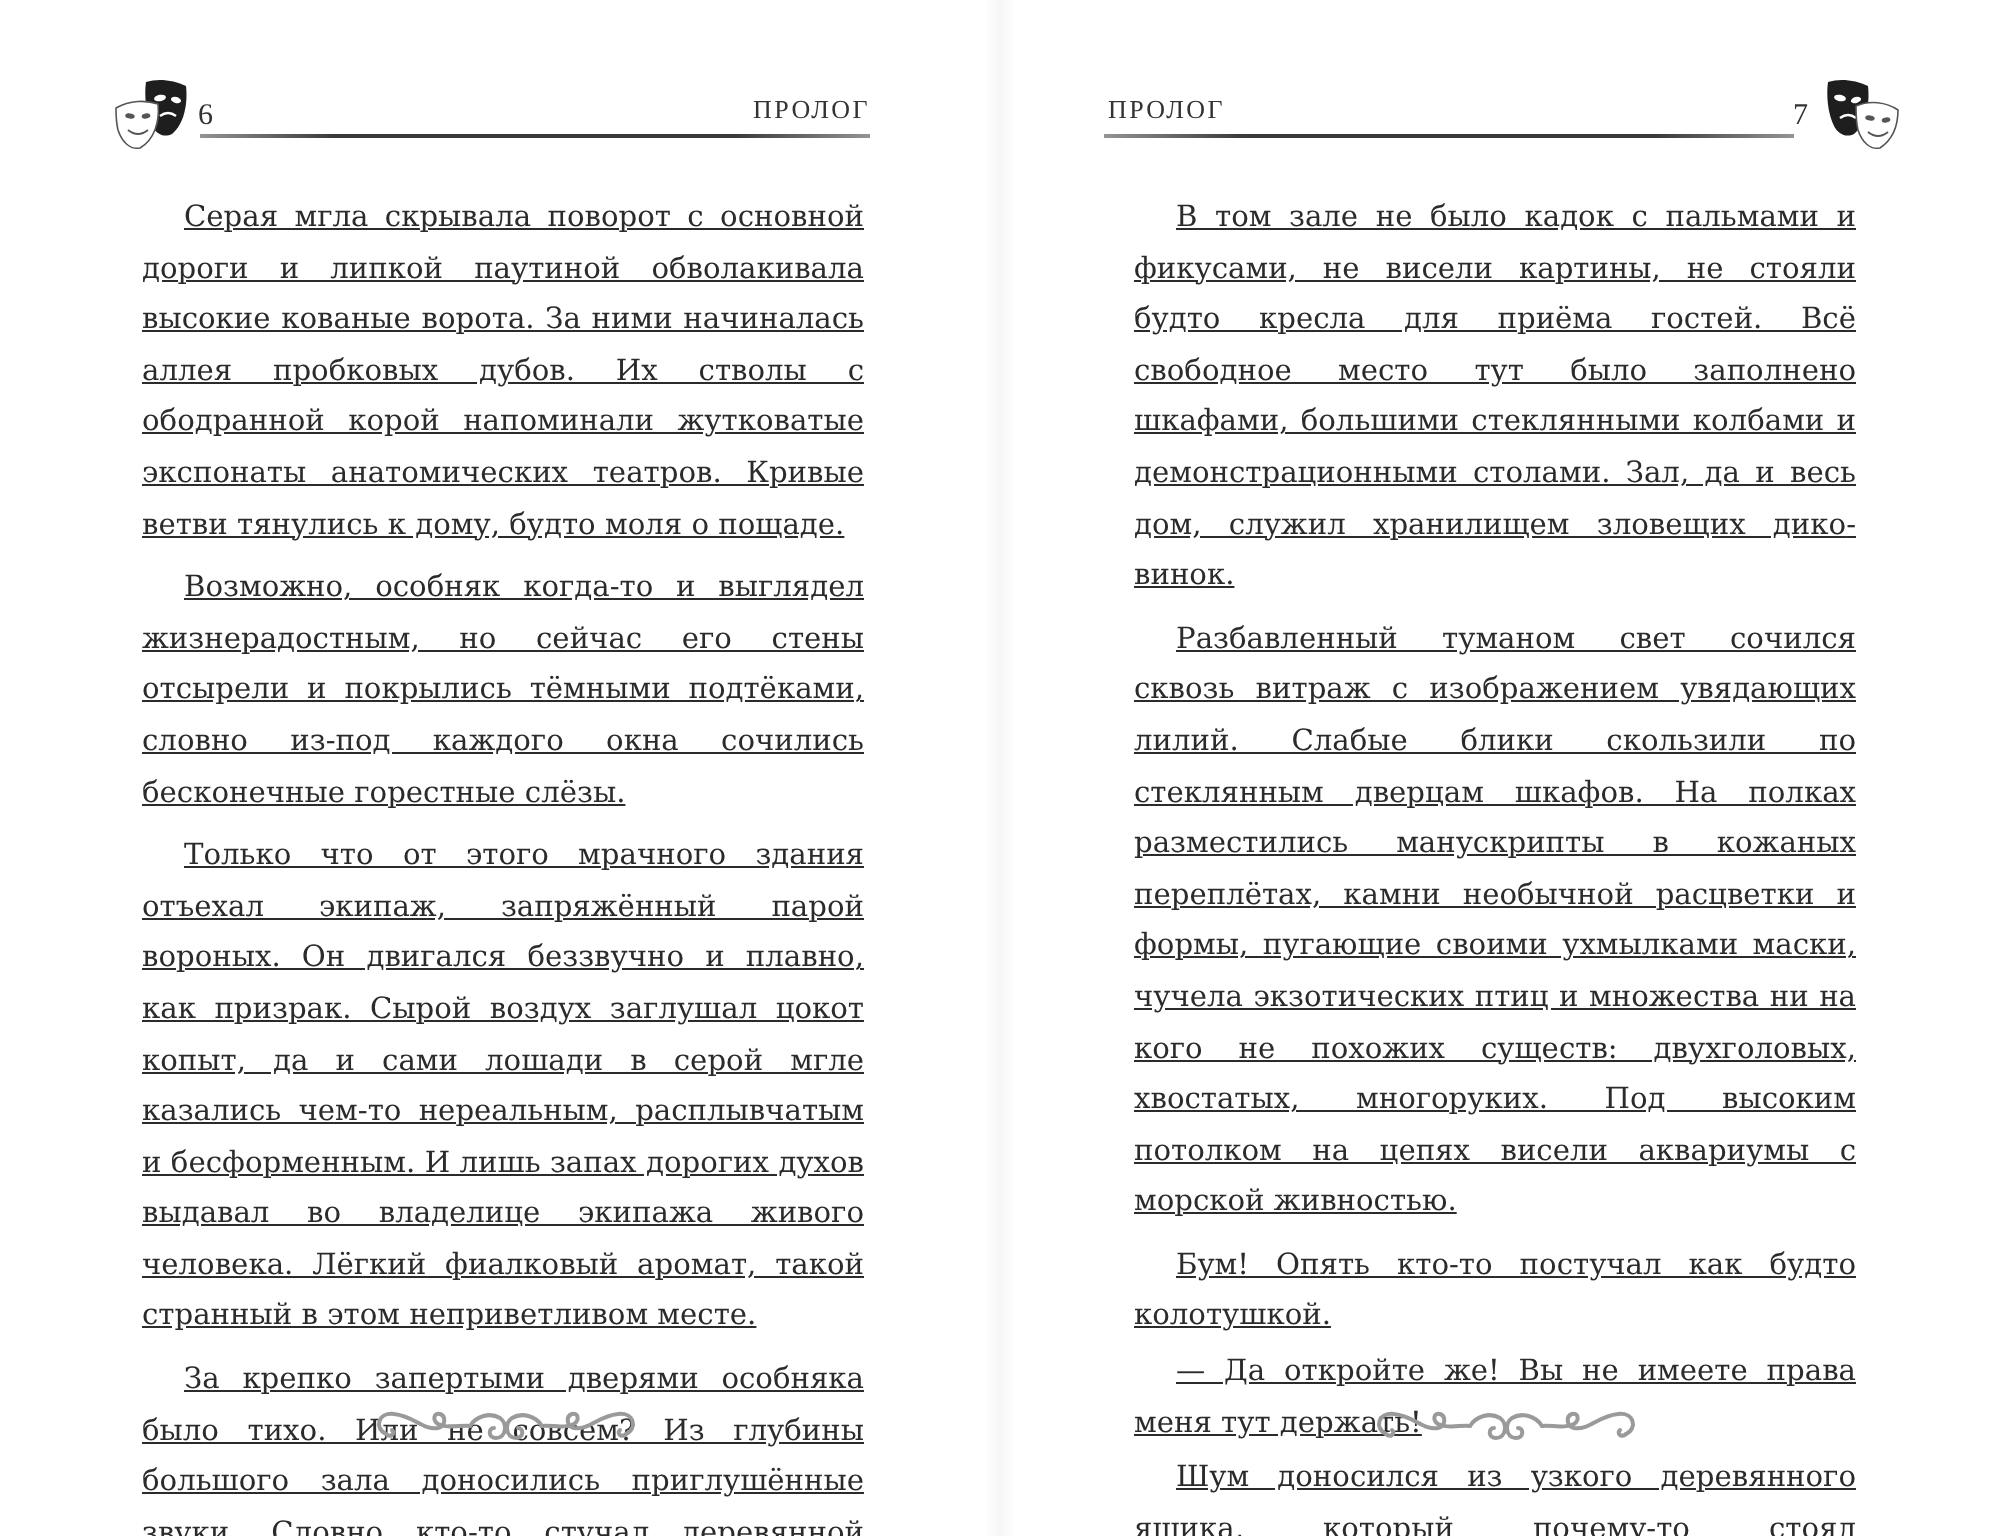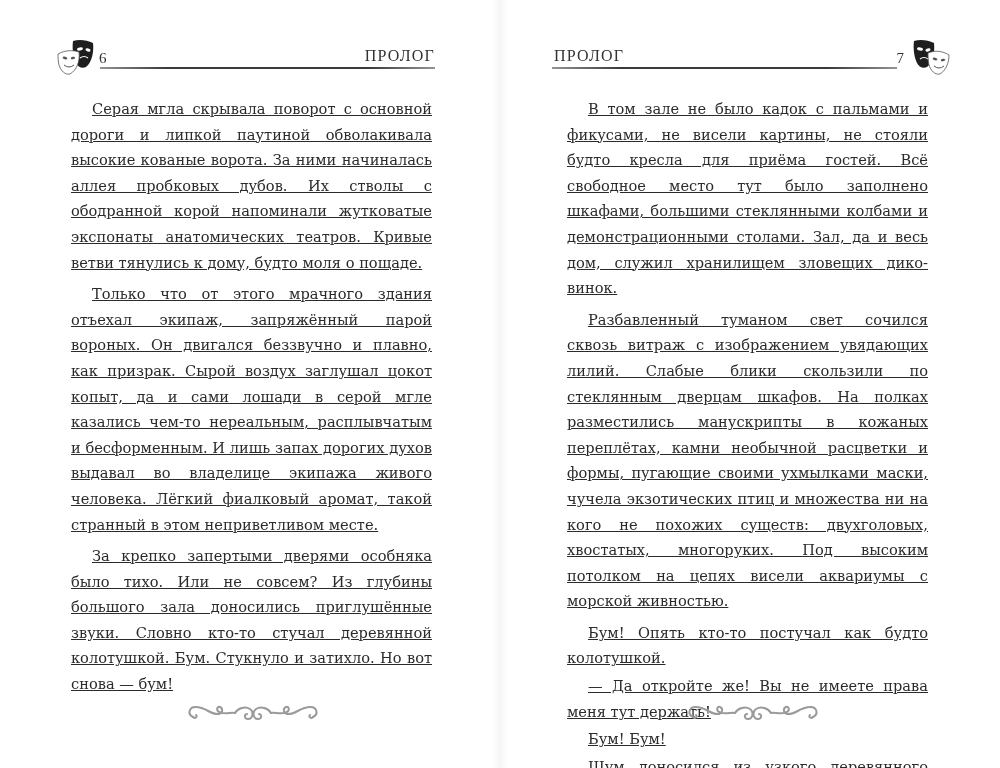--- a/index.html
+++ b/index.html
@@ -54,21 +54,21 @@
       font-size: 15px;
       color: #333;
     }
     .page.left .folio { left: 44px; }
     .page.right .folio { right: 60px; }
 
     .section-title {
       position: absolute;
       top: 5px;
       font-family: "Liberation Serif", "DejaVu Serif", serif;
-      font-size: 16px;
+      font-size: 13px;
       letter-spacing: 1.2px;
       color: #333;
     }
     .page.left .section-title { right: 0; }
     .page.right .section-title { left: 2px; }
 
     .masks {
       position: absolute;
       top: -4px;
       width: 42px;
@@ -126,20 +126,21 @@
         <ellipse cx="18" cy="20" rx="2.2" ry="1.3" fill="#555" transform="rotate(-10 18 20)"></ellipse>
         <path d="M9 27 Q14 31 19 27" stroke="#555" stroke-width="1" fill="none"></path>
       </svg>
       <span class="folio">6</span>
       <span class="section-title">ПРОЛОГ</span>
       <div class="head-rule"></div>
     </div>
 
     <div class="text-block">
       <p>Серая мгла скрывала поворот с основной до­роги и липкой паутиной обволакивала высокие кованые ворота. За ними начиналась аллея проб­ковых дубов. Их стволы с ободранной корой на­поминали жутковатые экспонаты анатомических театров. Кривые ветви тянулись к дому, будто моля о пощаде.</p>
+      <p>Возможно, особняк когда-то и выглядел жиз­нерадостным, но сейчас его стены отсырели и по­крылись тёмными подтёками, словно из-под каж­дого окна сочились бесконечные горестные слёзы.</p>
       <p>Только что от этого мрачного здания отъехал экипаж, запряжённый парой вороных. Он двигал­ся беззвучно и плавно, как призрак. Сырой воздух заглушал цокот копыт, да и сами лошади в серой мгле казались чем-то нереальным, расплывчатым и бесформенным. И лишь запах дорогих духов выдавал во владелице экипажа живого человека. Лёгкий фиалковый аромат, такой странный в этом неприветливом месте.</p>
       <p>За крепко запертыми дверями особняка было тихо. Или не совсем? Из глубины большого зала доносились приглушённые звуки. Словно кто-то стучал деревянной колотушкой. Бум. Стукнуло и затихло. Но вот снова — бум!</p>
     </div>
 
     <svg class="ornament" viewBox="0 0 140 26">
       <g fill="none" stroke="#9a9a9a" stroke-width="2" stroke-linecap="round">
         <path d="M10 17 C4 14 6 6 14 7 C24 8 28 15 36 14 C40 13 40 8 37 7 C34 6 33 10 36 12 C42 15 48 12 52 13"></path>
         <path d="M10 17 C12 19 15 17 13 15"></path>
         <path d="M52 13 C55 8 62 6 67 9 C71 12 70 19 65 19 C61 19 61 14 64 14"></path>
         <path d="M88 13 C85 8 78 6 73 9 C69 12 70 19 75 19 C79 19 79 14 76 14"></path>
@@ -166,21 +167,20 @@
         <path d="M24 28 Q29 32 34 28" stroke="#555" stroke-width="1" fill="none"></path>
       </svg>
       <div class="head-rule"></div>
     </div>
 
     <div class="text-block">
       <p>В том зале не было кадок с пальмами и фикуса­ми, не висели картины, не стояли будто кресла для приёма гостей. Всё свободное место тут было заполнено шкафами, большими стеклянными колбами и демонстрационными столами. Зал, да и весь дом, служил хранилищем зловещих дико­винок.</p>
       <p>Разбавленный туманом свет сочился сквозь ви­траж с изображением увядающих лилий. Слабые блики скользили по стеклянным дверцам шка­фов. На полках разместились манускрипты в ко­жаных переплётах, камни необычной расцветки и формы, пугающие своими ухмылками маски, чучела экзотических птиц и множества ни на кого не похожих существ: двухголовых, хвоста­тых, многоруких. Под высоким потолком на це­пях висели аквариумы с морской живностью.</p>
       <p class="tight">Бум! Опять кто-то постучал как будто колотушкой.</p>
       <p class="tight">— Да откройте же! Вы не имеете права меня тут держать!</p>
-      <p class="tight">Бум! Бум!</p>
       <p>Шум доносился из узкого деревянного ящика, который почему-то стоял вертикально. Его перед­нюю крышку заколотили. Но, похоже, тот, кто си­dел внутри, не собирался с этим мириться.</p>
     </div>
 
     <svg class="ornament" viewBox="0 0 140 26">
       <g fill="none" stroke="#9a9a9a" stroke-width="2" stroke-linecap="round">
         <path d="M10 17 C4 14 6 6 14 7 C24 8 28 15 36 14 C40 13 40 8 37 7 C34 6 33 10 36 12 C42 15 48 12 52 13"></path>
         <path d="M10 17 C12 19 15 17 13 15"></path>
         <path d="M52 13 C55 8 62 6 67 9 C71 12 70 19 65 19 C61 19 61 14 64 14"></path>
         <path d="M88 13 C85 8 78 6 73 9 C69 12 70 19 75 19 C79 19 79 14 76 14"></path>
         <path d="M88 13 C92 12 98 15 104 12 C107 10 106 6 103 7 C100 8 100 13 104 14 C112 15 116 8 126 7 C134 6 136 14 130 17"></path>

